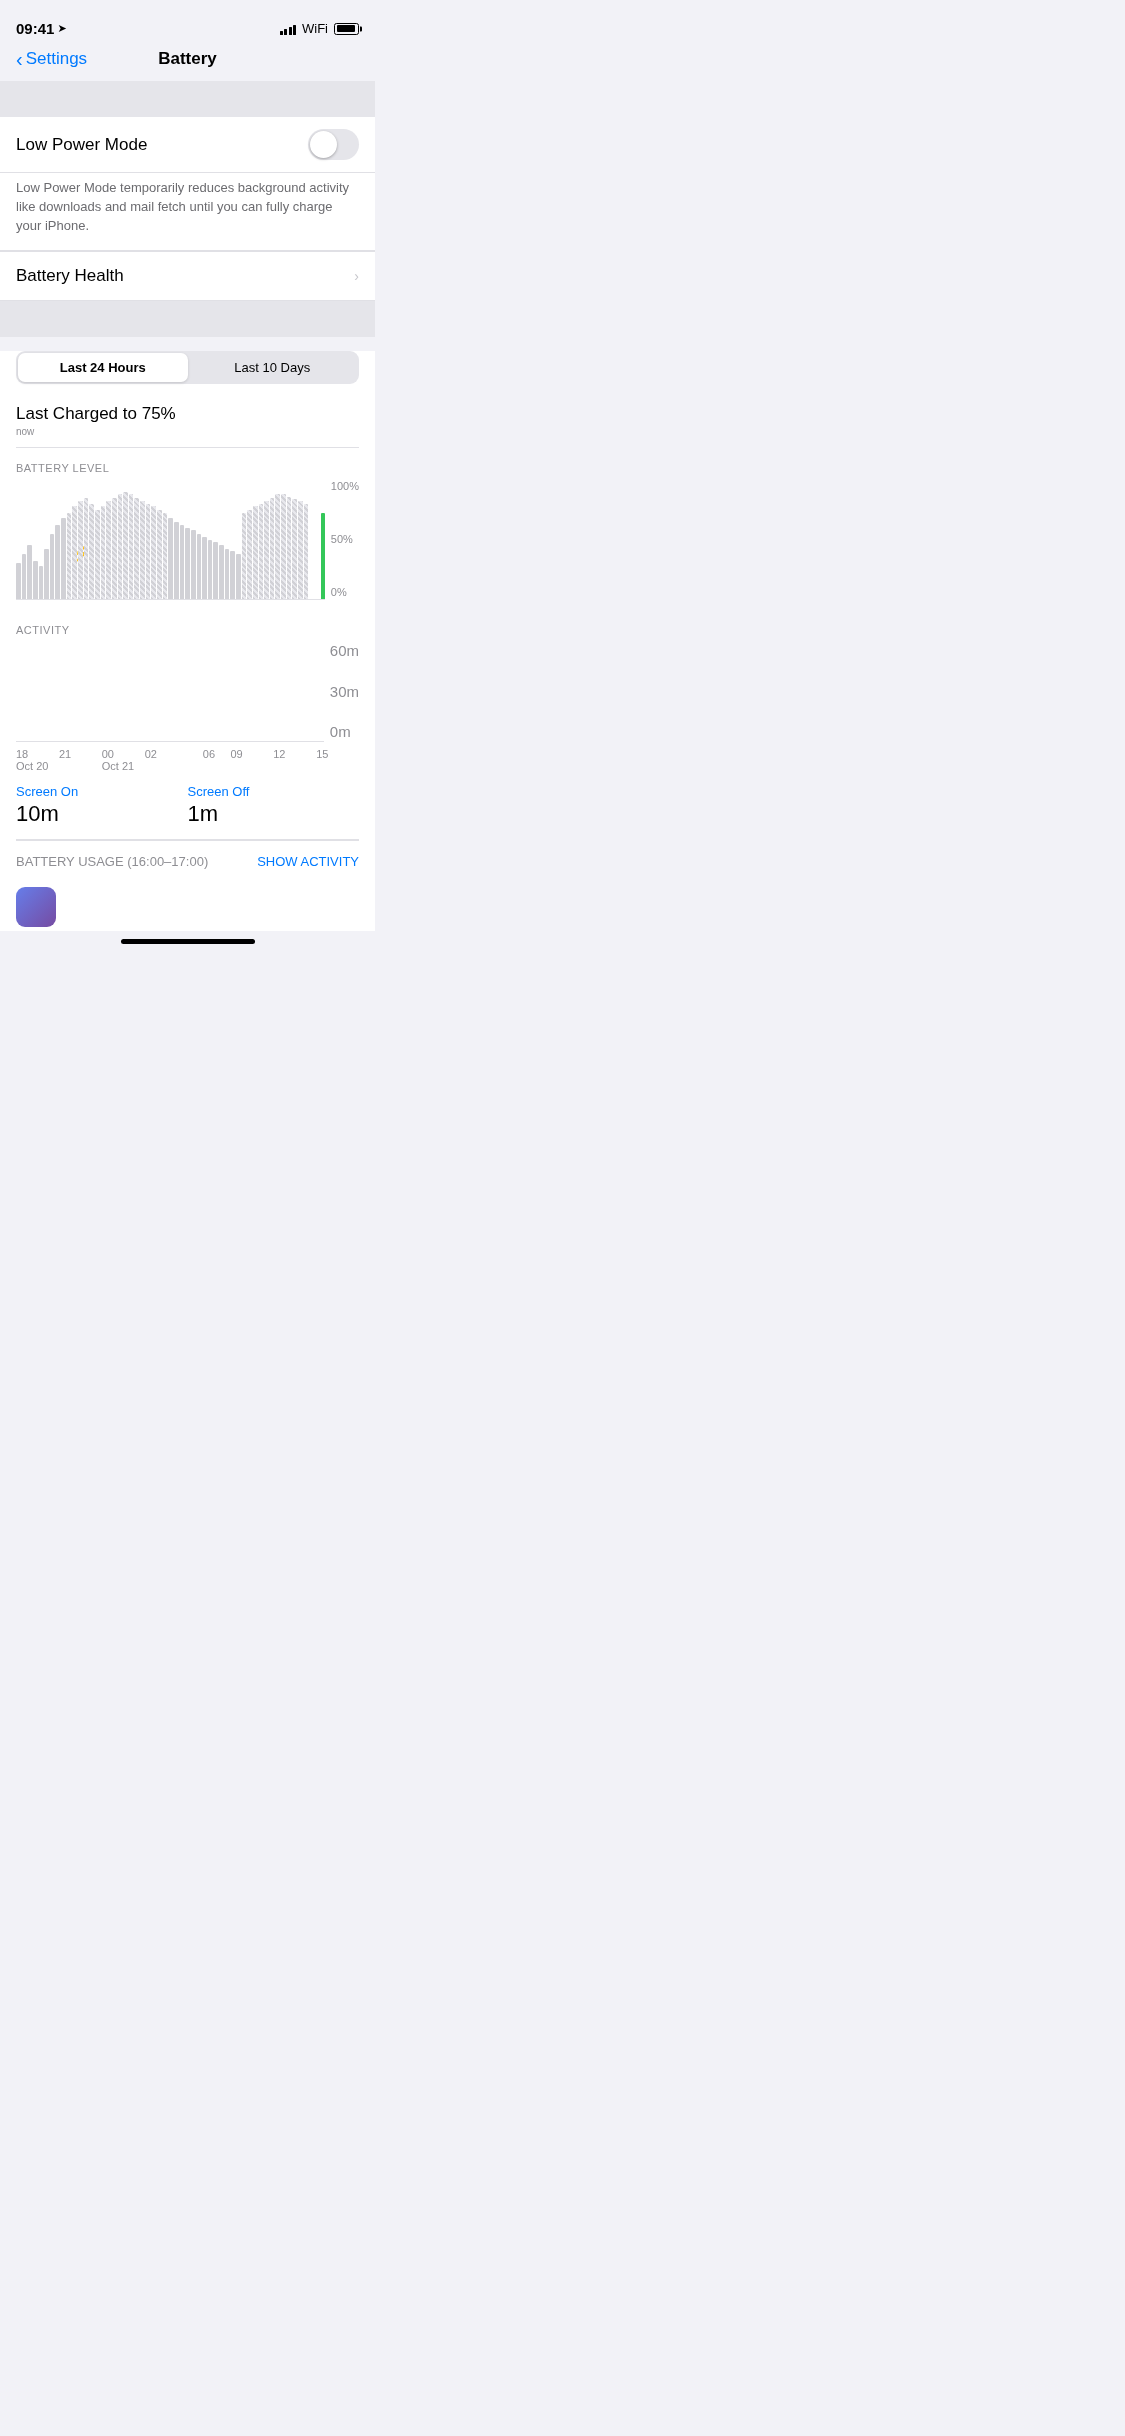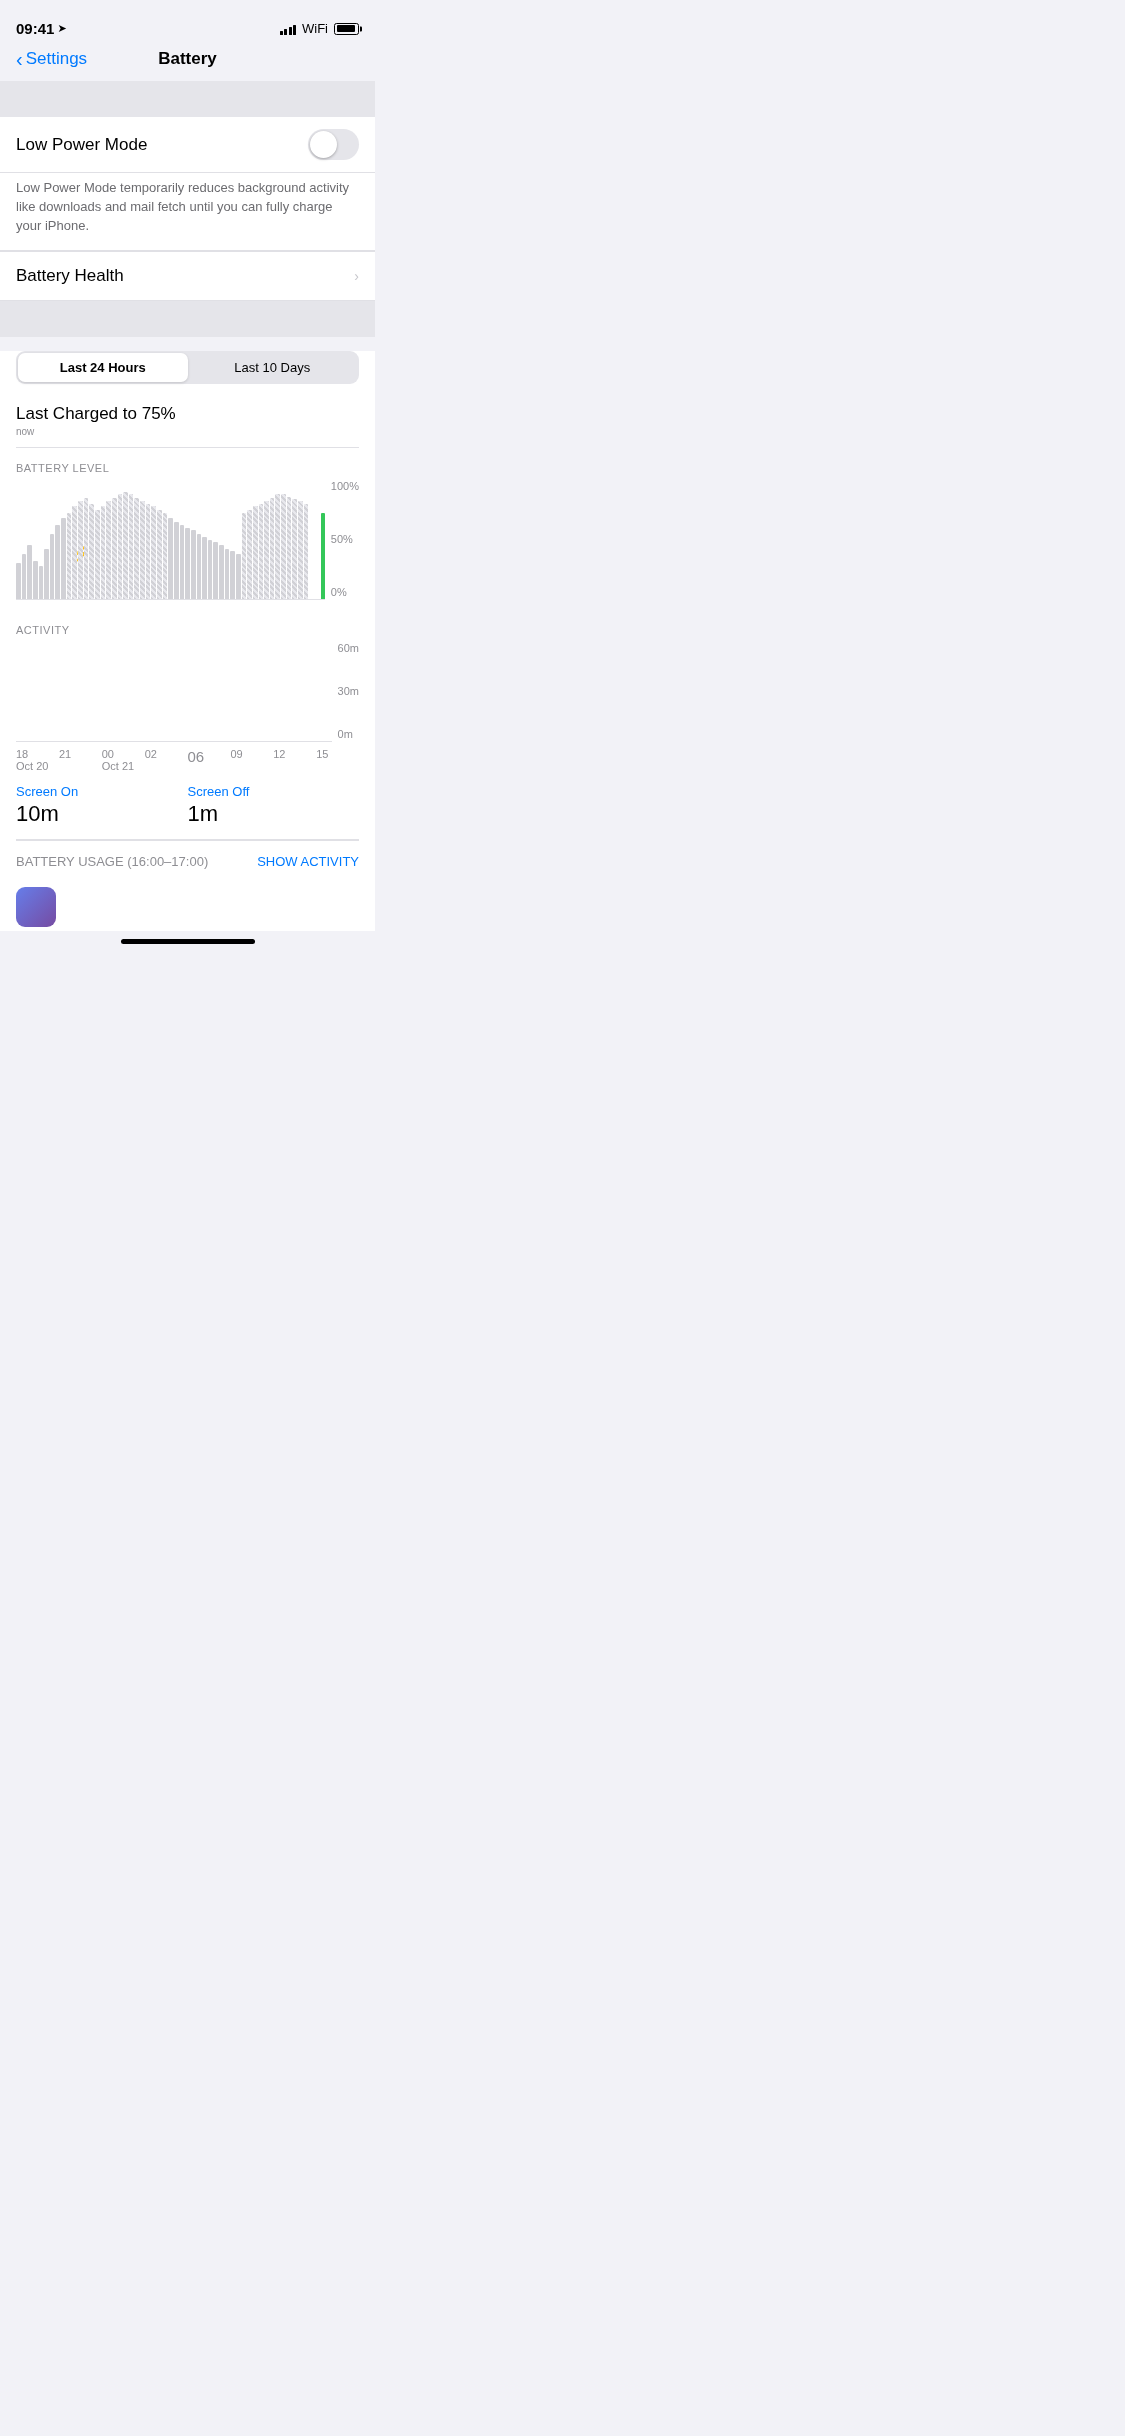--- a/index.html
+++ b/index.html
@@ -297,21 +297,21 @@
     }
     .activity-bar.blue {
       background: #007aff;
     }
     .activity-y-labels {
       display: flex;
       flex-direction: column;
       justify-content: space-between;
       padding-left: 6px;
       height: 100px;
-      font-size: 11px;
+      font-size: 15px;
       color: #8e8e93;
       padding-bottom: 2px;
     }
 
     
     .screen-stats {
       display: flex;
       padding: 12px 0;
       border-bottom: 0.5px solid #e0e0e5;
     }
@@ -609,21 +609,21 @@
     <div style="flex:1; font-size:11px; color:#8e8e93;">
       <div>21</div>
     </div>
     <div style="flex:1; font-size:11px; color:#8e8e93;">
       <div>00</div>
       <div>Oct 21</div>
     </div>
     <div style="flex:1; font-size:11px; color:#8e8e93;">
       <div>02</div>
     </div>
-    <div style="flex:1; font-size:15px; color:#8e8e93;">
+    <div style="flex:1; font-size:11px; color:#8e8e93;text-align:center;">
       <div>06</div>
     </div>
     <div style="flex:1; font-size:11px; color:#8e8e93;">
       <div>09</div>
     </div>
     <div style="flex:1; font-size:11px; color:#8e8e93;">
       <div>12</div>
     </div>
     <div style="flex:1; font-size:11px; color:#8e8e93;">
       <div>15</div>

